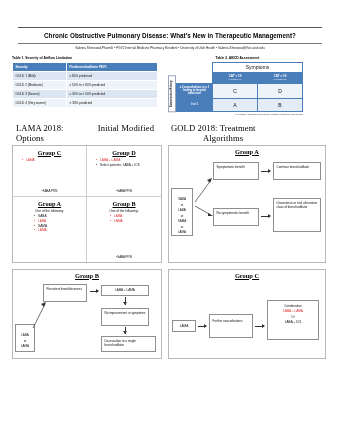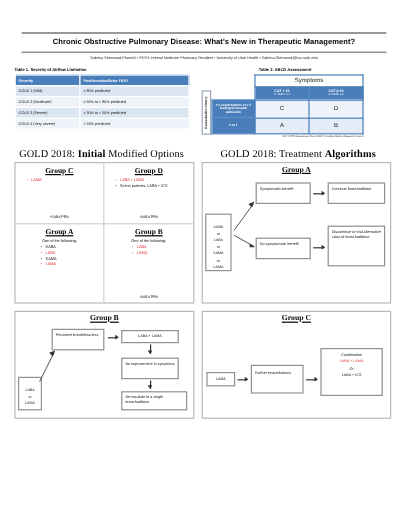--- a/index.html
+++ b/index.html
@@ -78,23 +78,23 @@
     font-size: 2.1px; color: #333; text-align: right;
     margin-top: 1px; line-height: 2.8px;
   }
 
   
   .sec-heads { display: flex; padding: 7px 14px 0 16px; }
   .sec-head {
     font-family: "Liberation Serif", serif;
     font-size: 8.6px; color: #000; letter-spacing: 0.1px;
   }
-  .sec-head b { font-weight: bold; }
+  .sec-head b { font-weight: normal; margin-left: 32px; }
   .sec-head.left { width: 155px; }
-  .sec-head.right { width: 155px; text-align: center; }
+  .sec-head.right { width: 155px; }
 
   
   .panels { display: flex; gap: 6px; padding: 2px 10px 0 12px; }
   .panel {
     border: 0.6px solid #b9b9b9; background: #fff;
     position: relative;
   }
   .panel.initial { width: 150px; height: 118px; }
   .panel.algo { width: 158px; height: 118px; }
 
@@ -233,21 +233,21 @@
         </tbody>
           </table>
       </div>
       <div class="t2-foot">CAT: COPD Assessment Test
 mMRC: Modified Medical Research Council</div>
     </div>
   </div>
 
   <div class="sec-heads">
     <div class="sec-head left">
-      <span>GOLD 2018: </span><b>Initial</b><span> Modified Options</span>
+      <span>LAMA 2018: </span><b>Initial</b><span> Modified Options</span>
     </div>
     <div class="sec-head right">
       <span>GOLD 2018: Treatment </span><b>Algorithms</b>
     </div>
   </div>
 
   <div class="panels">
 
     <div class="panel initial">
       <div class="quad">

